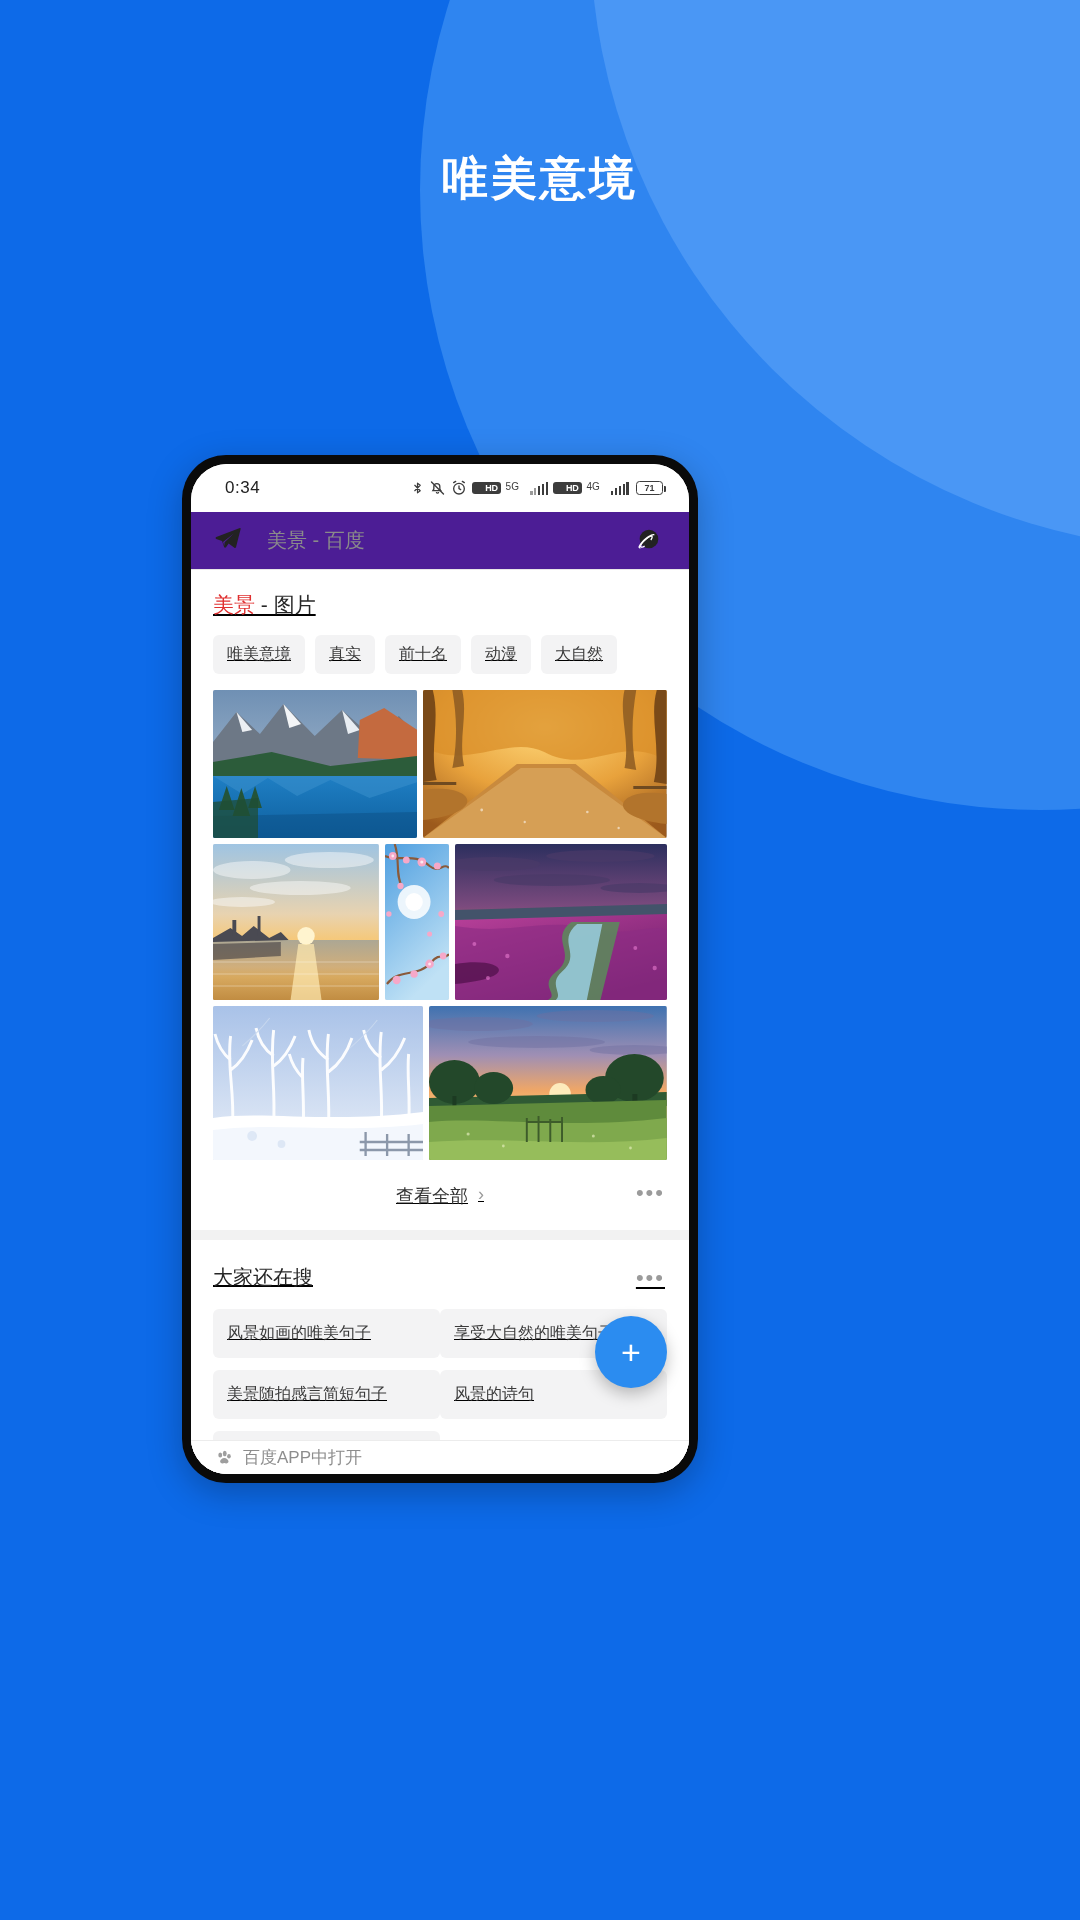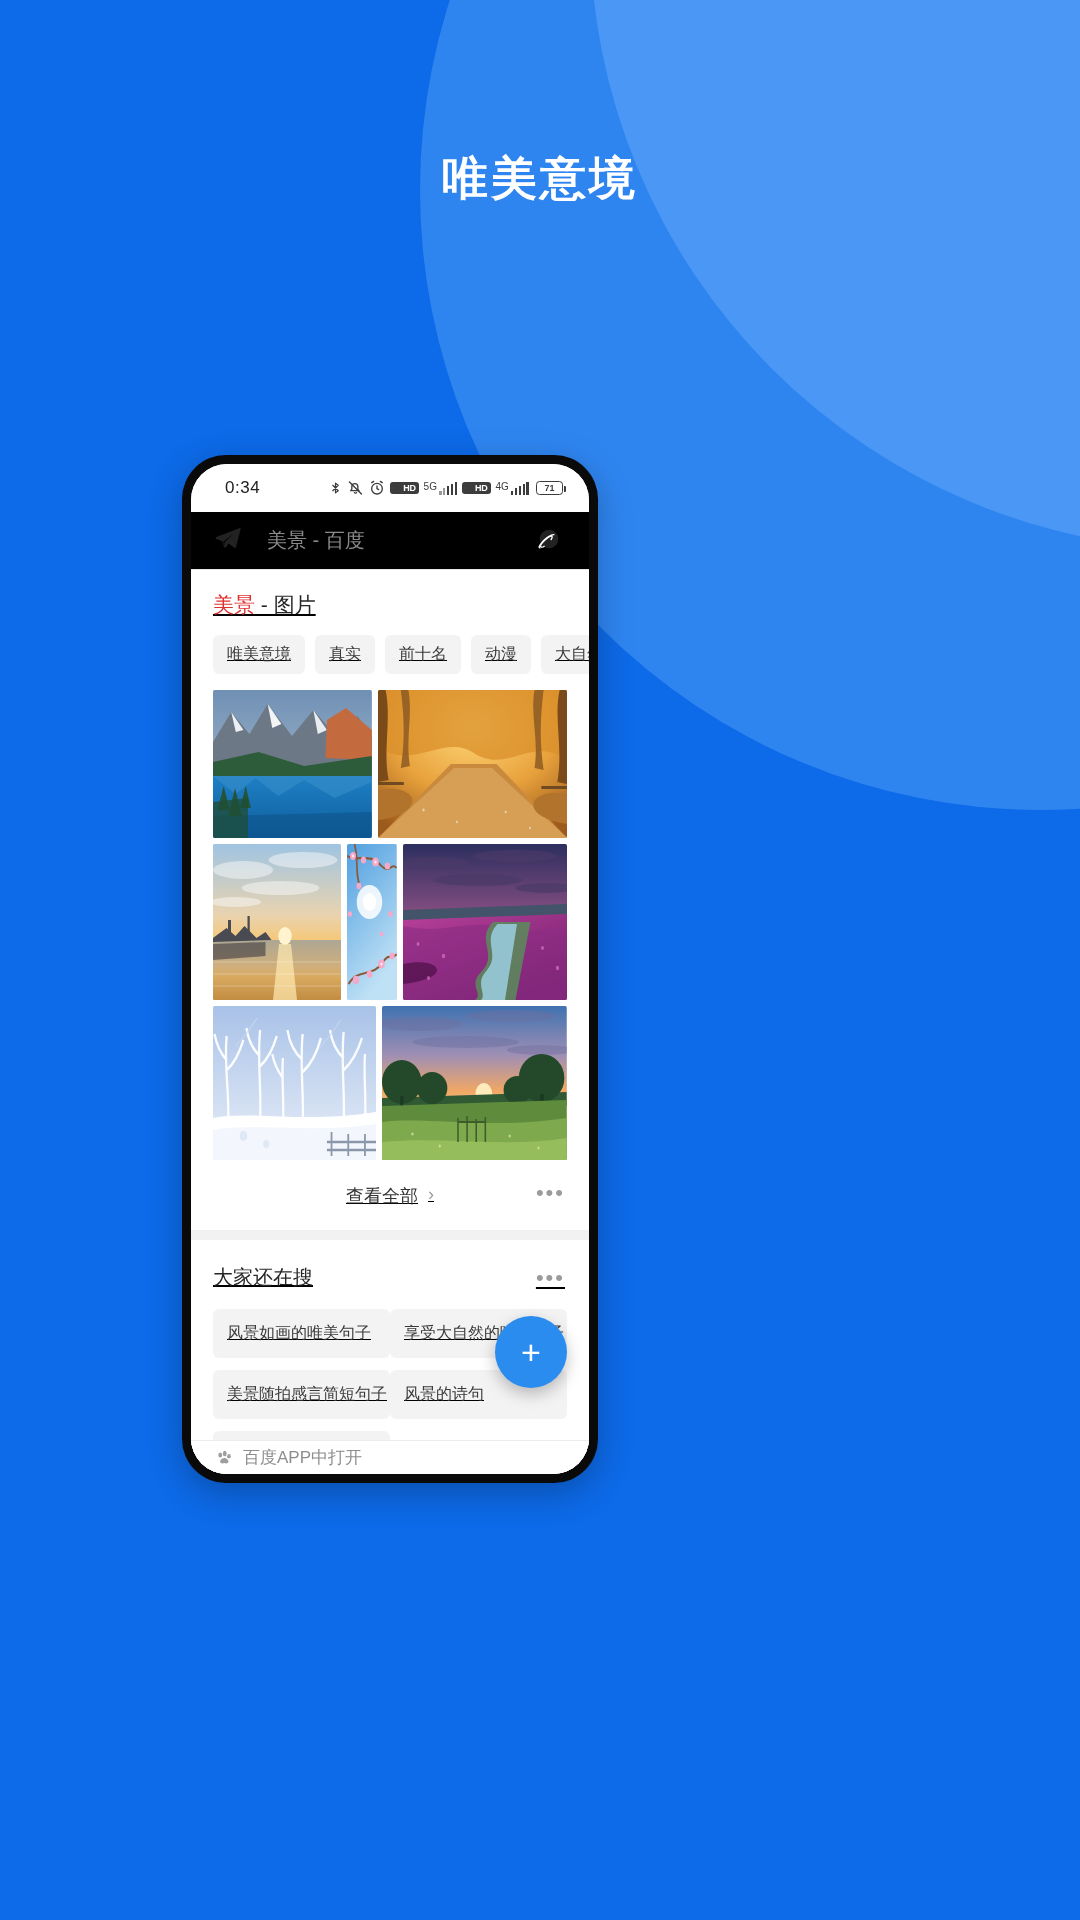--- a/index.html
+++ b/index.html
@@ -38,21 +38,21 @@
     color: #ffffff;
     font-size: 46px;
     font-weight: bold;
     letter-spacing: 3px;
   }
 
   
   .phone {
     position: absolute;
     left: 182px; top: 455px;
-    width: 416px; height: 1028px;
+    width: 516px; height: 1028px;
     background: #0a0a0a;
     border-radius: 44px;
     padding: 9px;
     box-shadow: 0 10px 34px rgba(0,0,0,0.25);
   }
   .screen {
     width: 100%; height: 100%;
     background: #ffffff;
     border-radius: 36px;
     overflow: hidden;
@@ -74,21 +74,21 @@
   .sb-icons svg { display: block; }
   .ic-hd {
     display: inline-block;
     background: #3c3c3c; color: #fff;
     font-size: 9px; font-weight: bold;
     border-radius: 3px;
     padding: 1px 3px 1px 13px;
     line-height: 10px;
     letter-spacing: -0.3px;
   }
-  .net { display: inline-flex; align-items: flex-start; gap: 1px; }
+  .net { display: inline-flex; align-items: flex-start; gap: 10px; }
   .net-label { font-size: 10px; line-height: 9px; color:#3c3c3c; margin-right:1px; align-self:flex-start;}
   .bars { display: inline-flex; align-items: flex-end; gap: 1.3px; height: 13px; }
   .bars i { width: 2.6px; background: #3c3c3c; display:block; }
   .bars i:nth-child(1){height:4px;} .bars i:nth-child(2){height:6.5px;}
   .bars i:nth-child(3){height:9px;} .bars i:nth-child(4){height:11px;}
   .bars i:nth-child(5){height:13px;}
   .bars.dim i:nth-child(1){background:#9a9a9a;}
   .bars.dim i:nth-child(2){background:#9a9a9a;}
   .battery {
     display: inline-flex; align-items: center;
@@ -103,21 +103,21 @@
   .battery span {
     font-size: 9px; color:#3c3c3c; font-weight:bold;
     line-height: 10px; width:100%; text-align:center;
   }
 
   
   .appbar {
     height: 58px;
     display: flex; align-items: center;
     padding: 0 26px 0 22px;
-    background: #000000;
+    background: #4c1d95;
     border-bottom: 1px solid #e6e6e6;
   }
   .appbar .plane { width: 32px; flex: 0 0 32px; color:#222; }
   .appbar .q {
     flex: 1 1 auto;
     margin-left: 22px;
     color: #8a8a8a;
     font-size: 20px;
     white-space: nowrap; overflow: hidden;
   }

